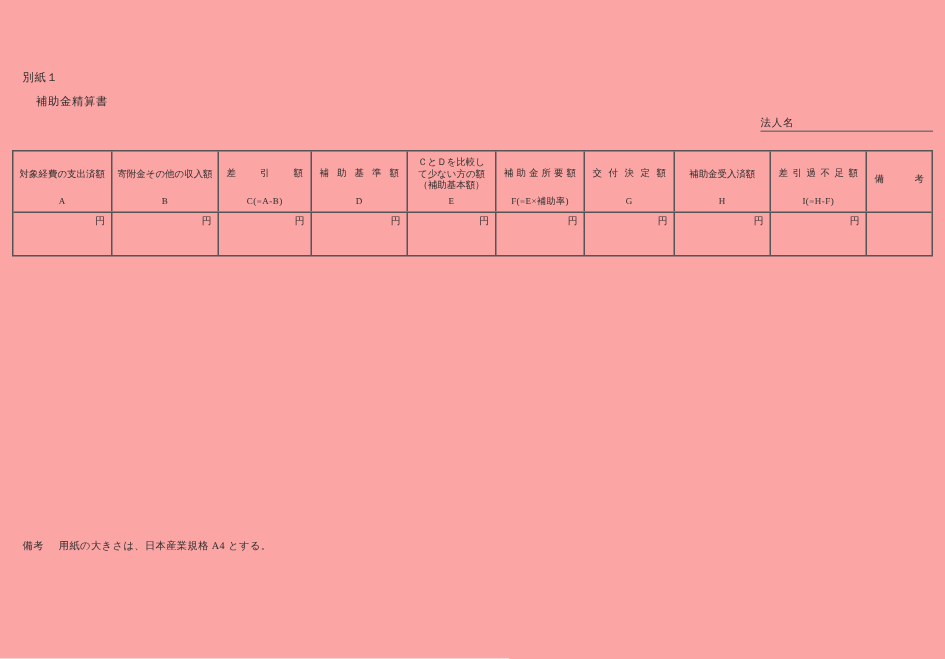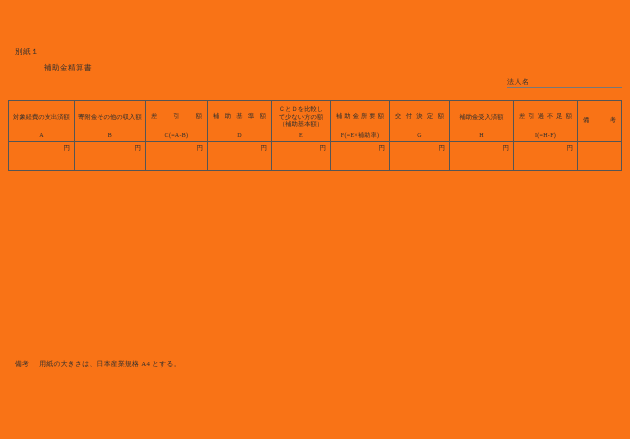--- a/index.html
+++ b/index.html
@@ -6,33 +6,33 @@
     margin: 0;
     padding: 0;
     background: #fdfdfd;
     font-family: "Liberation Serif", "DejaVu Serif", serif;
     color: #2e2e2e;
   }
   .page {
     position: relative;
     width: 630px;
     height: 439px;
-    background: #f97316;
+    background: #fca5a5;
     overflow: hidden;
   }
   .attachment-label {
     position: absolute;
     left: 15px;
     top: 47px;
     font-size: 7.5px;
     letter-spacing: 0.5px;
   }
   .doc-title {
     position: absolute;
-    left: 44px;
+    left: 24px;
     top: 63px;
     font-size: 7.5px;
     letter-spacing: 0.5px;
   }
   .corp-row {
     position: absolute;
     left: 507px;
     top: 76px;
     width: 115px;
     height: 11px;

